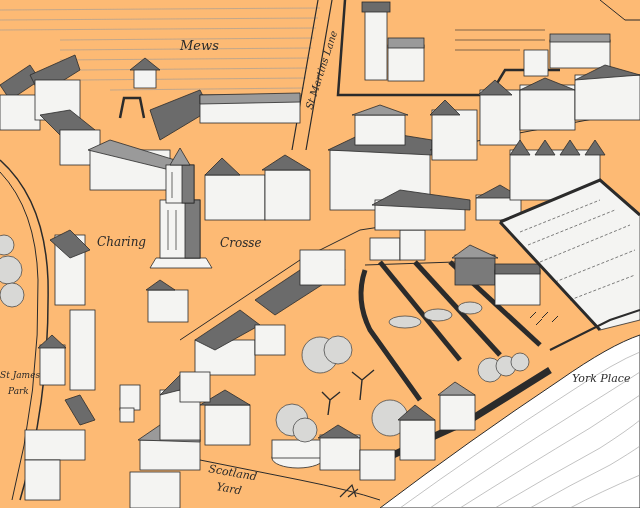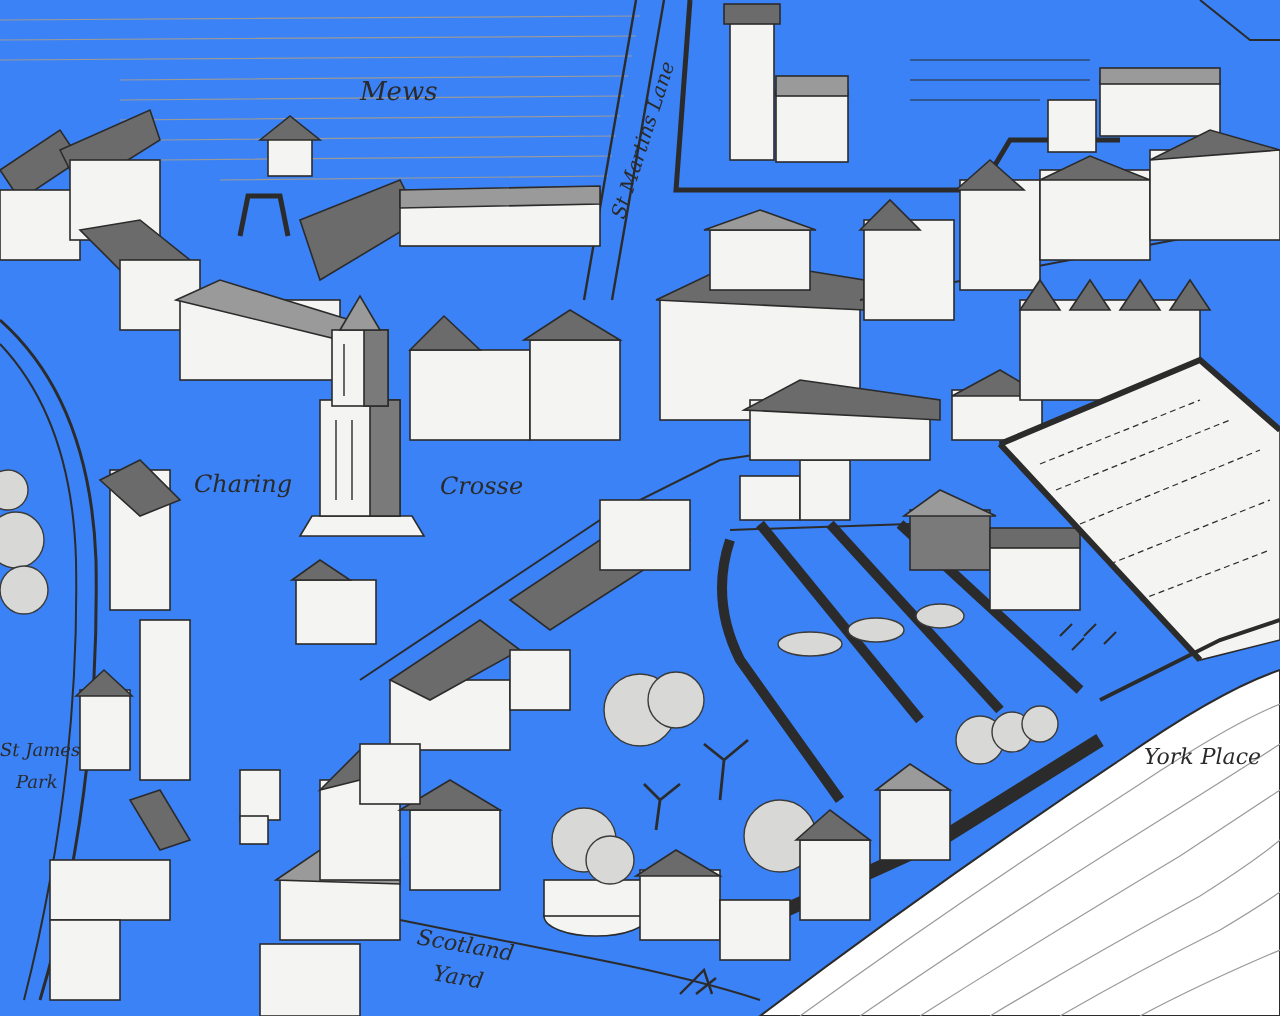--- a/index.html
+++ b/index.html
@@ -1,16 +1,16 @@
 <!DOCTYPE html>
 <html><head>
 <meta charset="utf-8">
 <style>
   html, body { margin: 0; padding: 0; background: #ffffff; }
-  #map { position: relative; width: 640px; height: 508px; overflow: hidden; background: #3b82f6; }
+  #map { position: relative; width: 640px; height: 508px; overflow: hidden; background: #fdba74; }
   #map svg { position: absolute; left: 0; top: 0; }
   .lbl { font-family: "DejaVu Serif", serif; font-style: italic; fill: #2a2a2a; }
   .ink { stroke: #2b2b2b; fill: none; }
   .roof { fill: #6b6b6b; stroke: #2b2b2b; stroke-width: 0.8; }
   .roof-l { fill: #9a9a9a; stroke: #2b2b2b; stroke-width: 0.8; }
   .wall { fill: #f4f4f2; stroke: #2b2b2b; stroke-width: 0.8; }
   .wall-d { fill: #7a7a7a; stroke: #2b2b2b; stroke-width: 0.8; }
   .tree { fill: #d8d8d6; stroke: #3a3a3a; stroke-width: 0.7; }
   .water { stroke: #9a9a9a; stroke-width: 0.6; fill: none; }
 </style>

